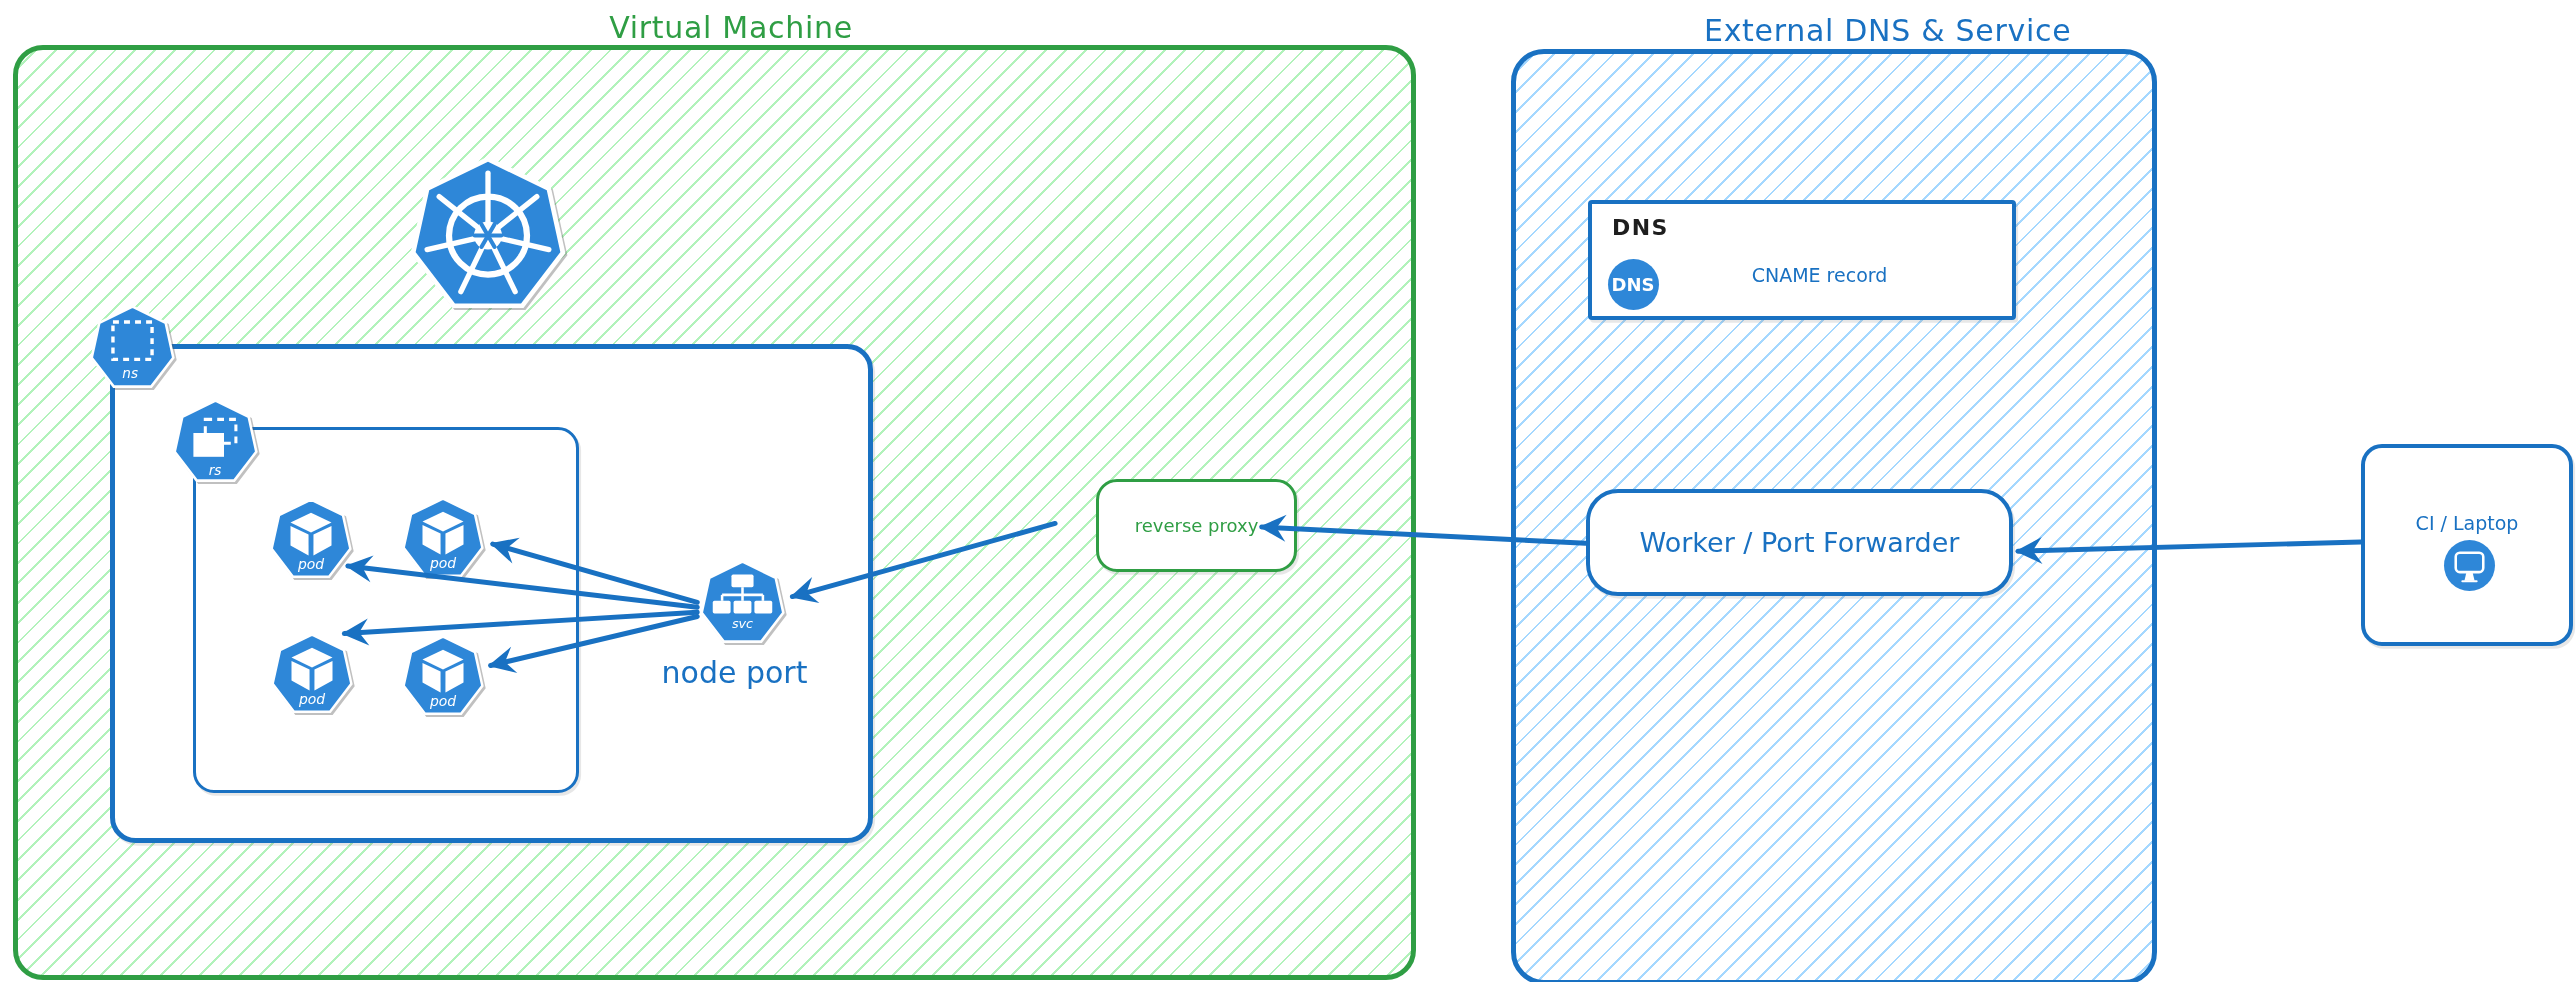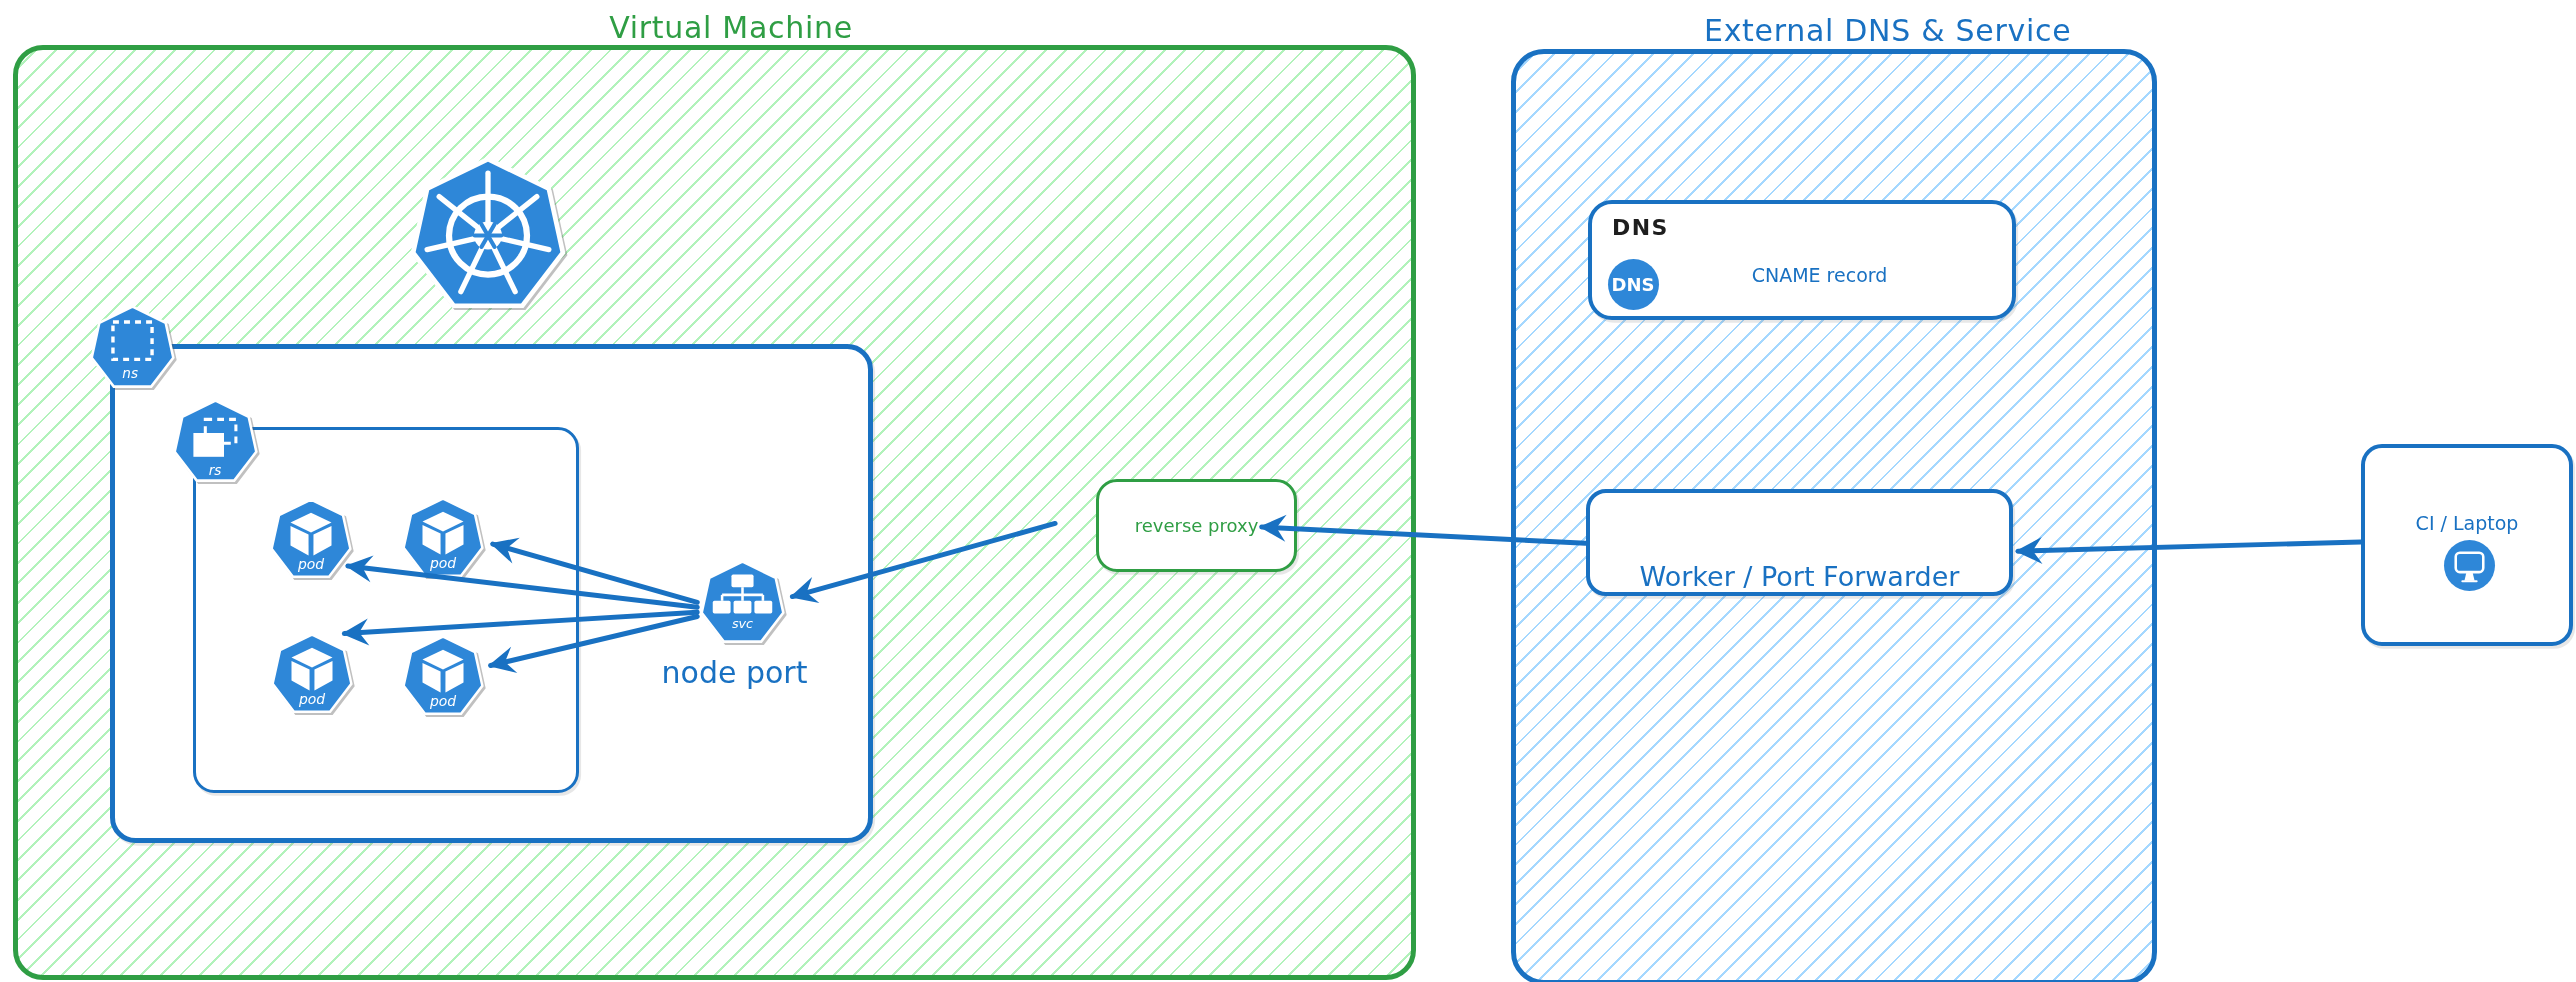--- a/index.html
+++ b/index.html
@@ -13,23 +13,23 @@
     background:repeating-linear-gradient(135deg, rgba(255,255,255,0) 0px, rgba(255,255,255,0) 12px, #a5d8ff 12px, #a5d8ff 14px);}
   .region-title{font-size:30px;letter-spacing:0.7px;white-space:nowrap;text-align:center;}
   .vm-title{left:589px;top:4.3px;width:284px;color:#2f9e44;margin-top:6px;}
   .ext-title{left:1704px;top:12.8px;width:284px;color:#1971c2;}
   
   .white-card{background:#ffffff;box-shadow:2.1px 2.8px 0 rgba(120,120,120,0.18);}
   .ns-box{left:110px;top:344px;width:753px;height:489px;border:5px solid #1971c2;border-radius:25.6px;z-index:2;}
   .rs-box{left:193px;top:427px;width:380px;height:360px;border:3.6px solid #1971c2;border-radius:21px;z-index:3;}
   .rp-box{left:1096px;top:479px;width:195px;height:87px;border:3.6px solid #2f9e44;border-radius:21px;z-index:3;
           display:flex;align-items:center;justify-content:center;color:#2f9e44;font-size:18px;white-space:nowrap;}
-  .dns-box{left:1588px;top:200px;width:420px;height:112px;border:4.3px solid #1971c2;border-radius:24px;z-index:2;}
-  .worker-box{left:1586px;top:489px;width:419px;height:99px;border:4.3px solid #1971c2;border-radius:20px;z-index:2;
-          display:flex;align-items:flex-end;justify-content:center;color:#1971c2;font-size:27px;white-space:nowrap;}
+  .dns-box{left:1588px;top:200px;width:420px;height:112px;border:4.3px solid #1971c2;border-radius:4px;z-index:2;}
+  .worker-box{left:1586px;top:489px;width:419px;height:99px;border:4.3px solid #1971c2;border-radius:32px;z-index:2;
+          display:flex;align-items:center;justify-content:center;color:#1971c2;font-size:27px;white-space:nowrap;}
   .ci-box{left:2361px;top:444px;width:204px;height:194px;border:4.3px solid #1971c2;border-radius:21px;z-index:2;}
   
   .dns-tag{left:20px;top:11.4px;color:#1e1e1e;font-size:22px;font-weight:bold;letter-spacing:1.4px;}
   .dns-circle{left:15.6px;top:55px;width:51px;height:51px;border-radius:50%;background:#2e87d8;
           display:flex;align-items:center;justify-content:center;color:#ffffff;font-size:18px;font-weight:bold;}
   .cname-label{left:121px;top:60px;width:213px;text-align:center;color:#1971c2;font-size:19px;white-space:nowrap;}
   .ci-label{left:0px;top:64px;width:204px;text-align:center;color:#1971c2;font-size:19px;font-weight:normal;white-space:nowrap;}
   .ci-circle{left:79px;top:92px;width:51px;height:51px;border-radius:50%;background:#2e87d8;}
   .nodeport-label{left:628px;top:655px;width:213px;text-align:center;color:#1971c2;font-size:30px;white-space:nowrap;z-index:5;}
   

